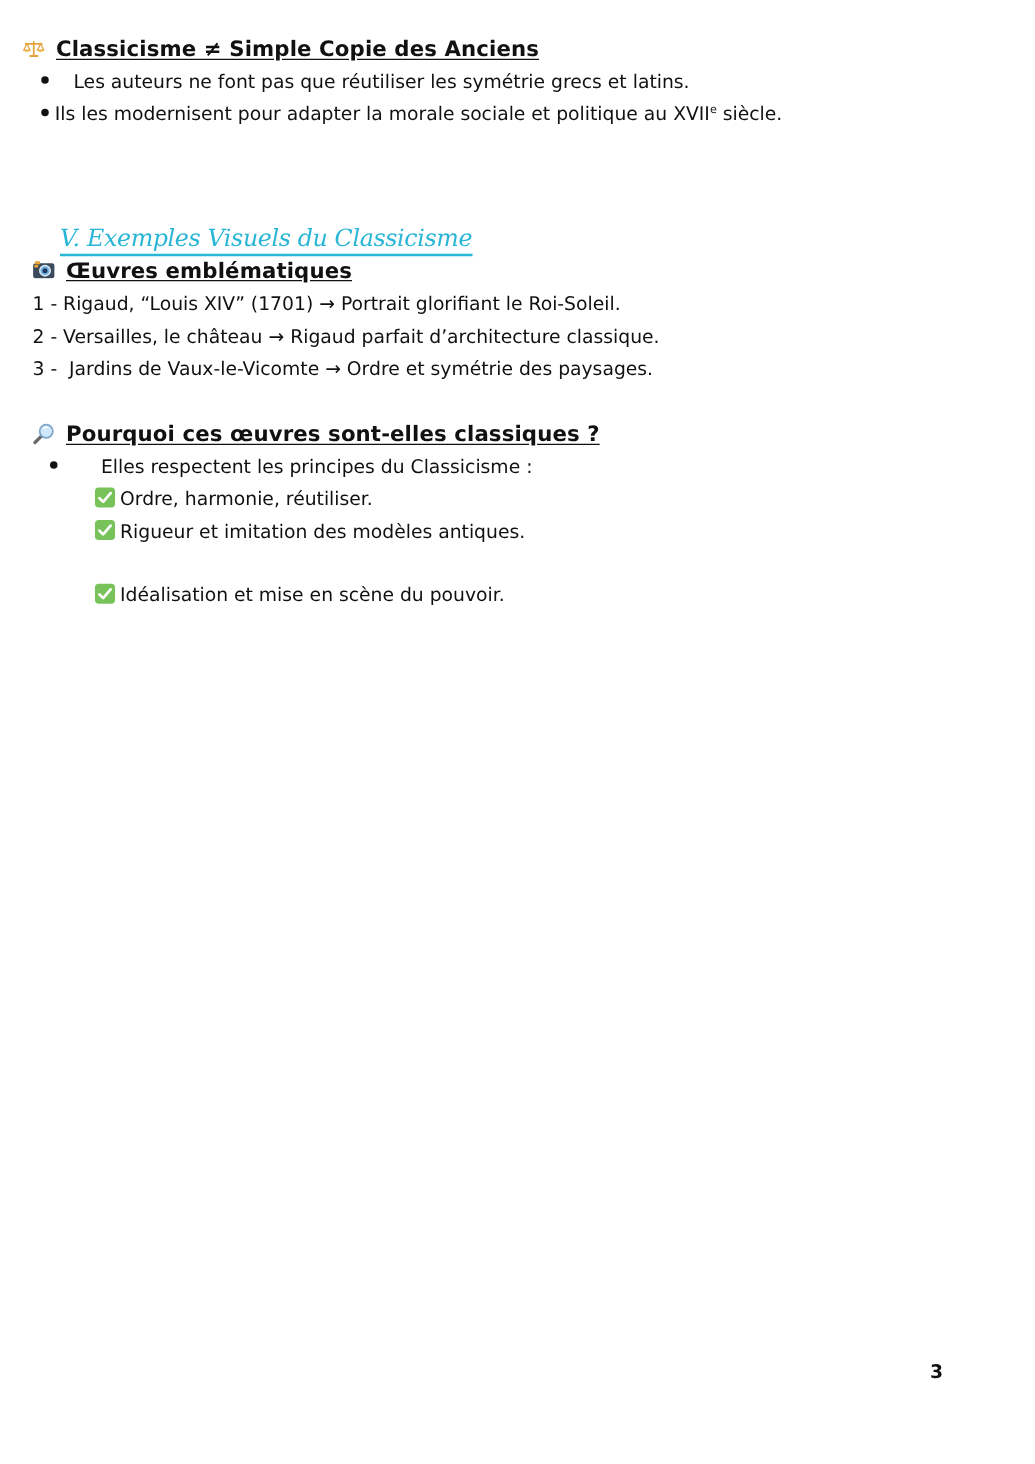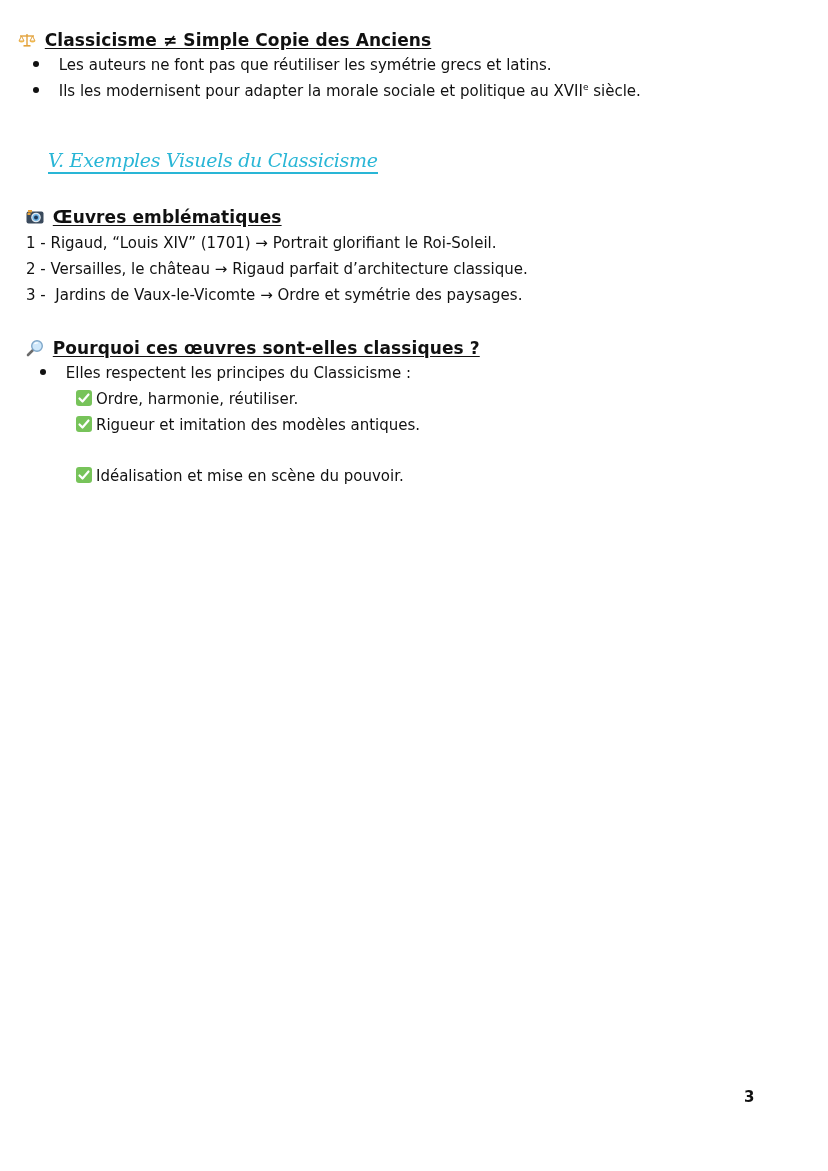--- a/index.html
+++ b/index.html
@@ -111,25 +111,25 @@
   <span class="heading">Classicisme ≠ Simple Copie des Anciens</span>
 </div>
 
 <div class="abs bullet-line" style="left:33px; top:56px;">
   <span class="bullet-dot"></span>
   <span style="margin-left:15px;">Les auteurs ne font pas que réutiliser les symétrie grecs et latins.</span>
 </div>
 
 <div class="abs bullet-line" style="left:33px; top:82px;">
   <span class="bullet-dot"></span>
-  <span style="margin-left:15px;">Ils les modernisent pour adapter la morale sociale et politique au XVII</span><sup style="font-size:9px;">e</sup>
+  <span style="">Ils les modernisent pour adapter la morale sociale et politique au XVII</span><sup style="font-size:9px;">e</sup>
   <span>siècle.</span>
 </div>
 
-<div class="abs" style="left:48px; top:149px;text-align:right;">
+<div class="abs" style="left:48px; top:180px;text-align:right;">
   <span class="section-title">V. Exemples Visuels du Classicisme</span>
 </div>
 
 <div class="abs" style="left:26px; top:207px;">
   <span class="icon-camera">
     <svg width="18" height="15" viewBox="0 0 18 15">
       <rect x="0.5" y="2.5" width="17" height="12" rx="2" fill="#3a4a5c"></rect>
       <rect x="2" y="1" width="4" height="2.5" fill="#e9a43a"></rect>
       <circle cx="10" cy="8.5" r="4.2" fill="#6fb4e6" stroke="#dfe8ef" stroke-width="1.2"></circle>
       <circle cx="10" cy="8.5" r="2" fill="#1f3a5a"></circle>
@@ -163,21 +163,21 @@
       <line x1="2" y1="16" x2="7" y2="11" stroke="#6b6b6b" stroke-width="2.6" stroke-linecap="round"></line>
       <circle cx="11" cy="7" r="5.3" fill="#cfe8fb" stroke="#7fa7c9" stroke-width="1.4"></circle>
       <path d="M8.5 5 Q10 3.5 12 4" stroke="#ffffff" stroke-width="1.2" fill="none"></path>
     </svg>
   </span>
   <span class="heading">Pourquoi ces œuvres sont-elles classiques ?</span>
 </div>
 
 <div class="abs bullet-line" style="left:40px; top:364px;">
   <span class="bullet-dot"></span>
-  <span style="margin-left:15px;">Elles respectent les principes du Classicisme :</span>
+  <span style="margin-left:30px;">Elles respectent les principes du Classicisme :</span>
 </div>
 
 <div class="abs bullet-line" style="left:76px; top:390px;">
   <span class="check-box">
     <svg width="16" height="16" viewBox="0 0 16 16">
         <path d="M3.5 8.5 L6.5 11.5 L12.5 4.5" stroke="#ffffff" stroke-width="2.2" fill="none" stroke-linecap="round" stroke-linejoin="round"></path>
       </svg>
   </span><span>Ordre, harmonie, réutiliser.</span>
 </div>
 

